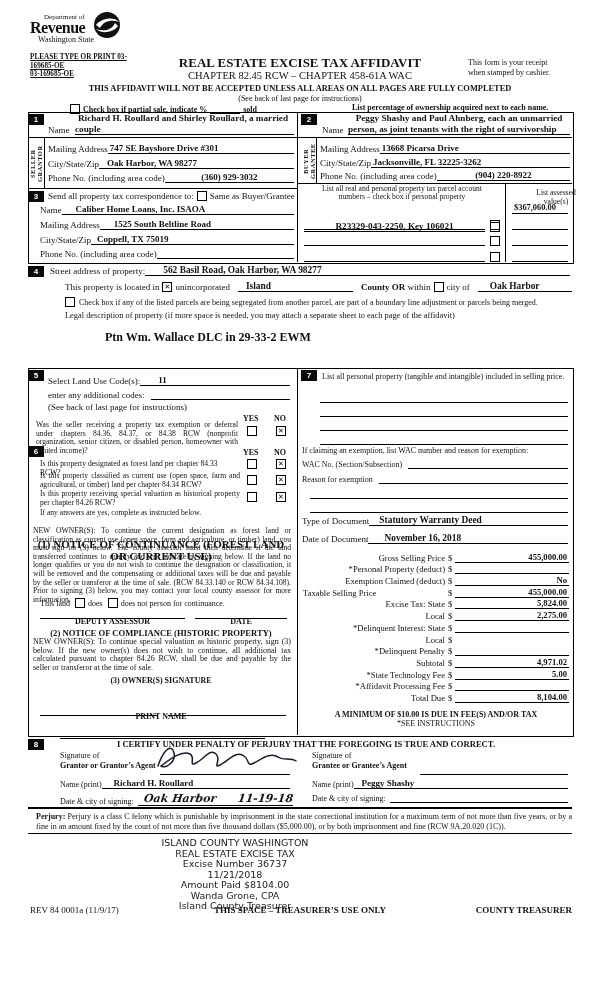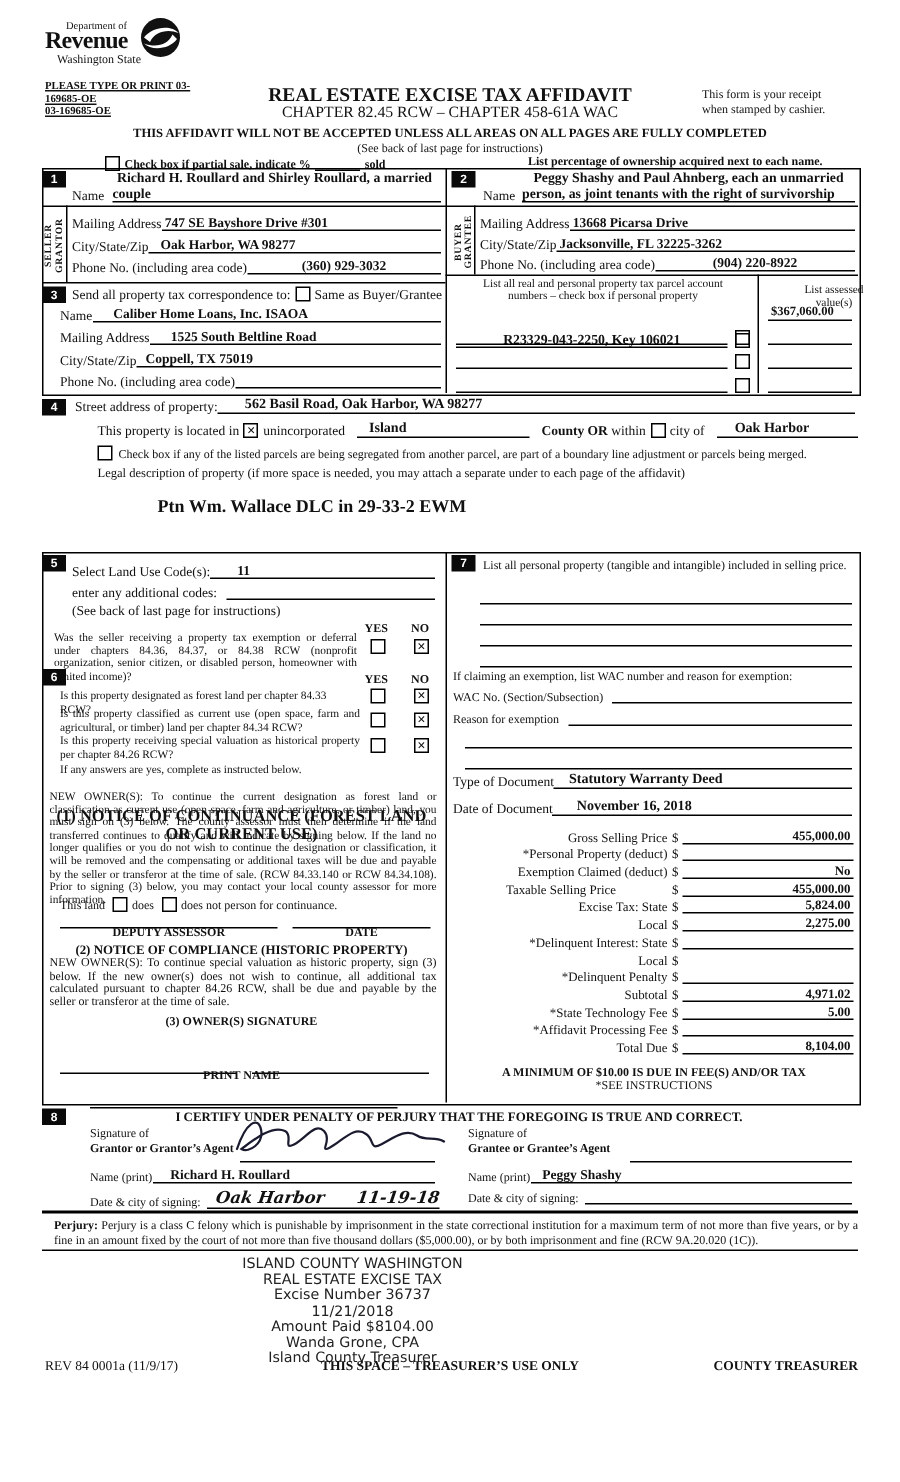--- a/index.html
+++ b/index.html
@@ -188,21 +188,21 @@
     <span class="b">County</span>&nbsp;<span class="b">OR</span>&nbsp;
     <span>within</span>
     <span class="cb" style="margin:0 3px;"></span>
     <span>city of</span>
     <span class="val" style="margin-left:8px;padding-left:12px;font-size:9.4px;">Oak Harbor</span>
   </div>
   <div class="r f small8" style="left:65px;top:297px;width:507px;">
     <span class="cb"></span>
     <span style="margin-left:4px;">Check box if any of the listed parcels are being segregated from another parcel, are part of a boundary line adjustment or parcels being merged.</span>
   </div>
-  <div class="r" style="left:65px;top:311px;font-size:8.4px;">Legal description of property (if more space is needed, you may attach a separate under to each page of the affidavit)</div>
+  <div class="r" style="left:65px;top:311px;font-size:8.4px;">Legal description of property (if more space is needed, you may attach a separate sheet to each page of the affidavit)</div>
   <div class="r b" style="left:105px;top:330px;font-size:12px;">Ptn Wm. Wallace DLC in 29-33-2 EWM</div>
 
   <div class="box" style="left:28px;top:368px;width:544px;height:367px;"></div>
   <div class="line" style="left:297px;top:368px;width:1px;height:367px;"></div>
 
   <div class="num" style="left:28px;top:370px;">5</div>
   <div class="r f" style="left:48px;top:375px;width:242px;">
     <span class="lbl">Select Land Use Code(s):</span>
     <span class="val" style="padding-left:18px;">11</span>
   </div>
@@ -297,21 +297,21 @@
       <span class="lbl" style="flex:0 0 142px;text-align:right;">*Personal Property (deduct)</span>
       <span style="margin:0 3px;">$</span>
       <span class="val" style="text-align:right;"></span>
     </div>
     <div class="f" style="height:11.7px;">
       <span class="lbl" style="flex:0 0 142px;text-align:right;">Exemption Claimed (deduct)</span>
       <span style="margin:0 3px;">$</span>
       <span class="val" style="text-align:right;">No</span>
     </div>
     <div class="f" style="height:11.7px;">
-      <span class="lbl" style="flex:0 0 142px;text-align:center;">Taxable Selling Price</span>
+      <span class="lbl" style="flex:0 0 142px;text-align:left;">Taxable Selling Price</span>
       <span style="margin:0 3px;">$</span>
       <span class="val" style="text-align:right;">455,000.00</span>
     </div>
     <div class="f" style="height:11.7px;">
       <span class="lbl" style="flex:0 0 142px;text-align:right;">Excise Tax:  State</span>
       <span style="margin:0 3px;">$</span>
       <span class="val" style="text-align:right;">5,824.00</span>
     </div>
     <div class="f" style="height:11.7px;">
       <span class="lbl" style="flex:0 0 142px;text-align:right;">Local</span>

